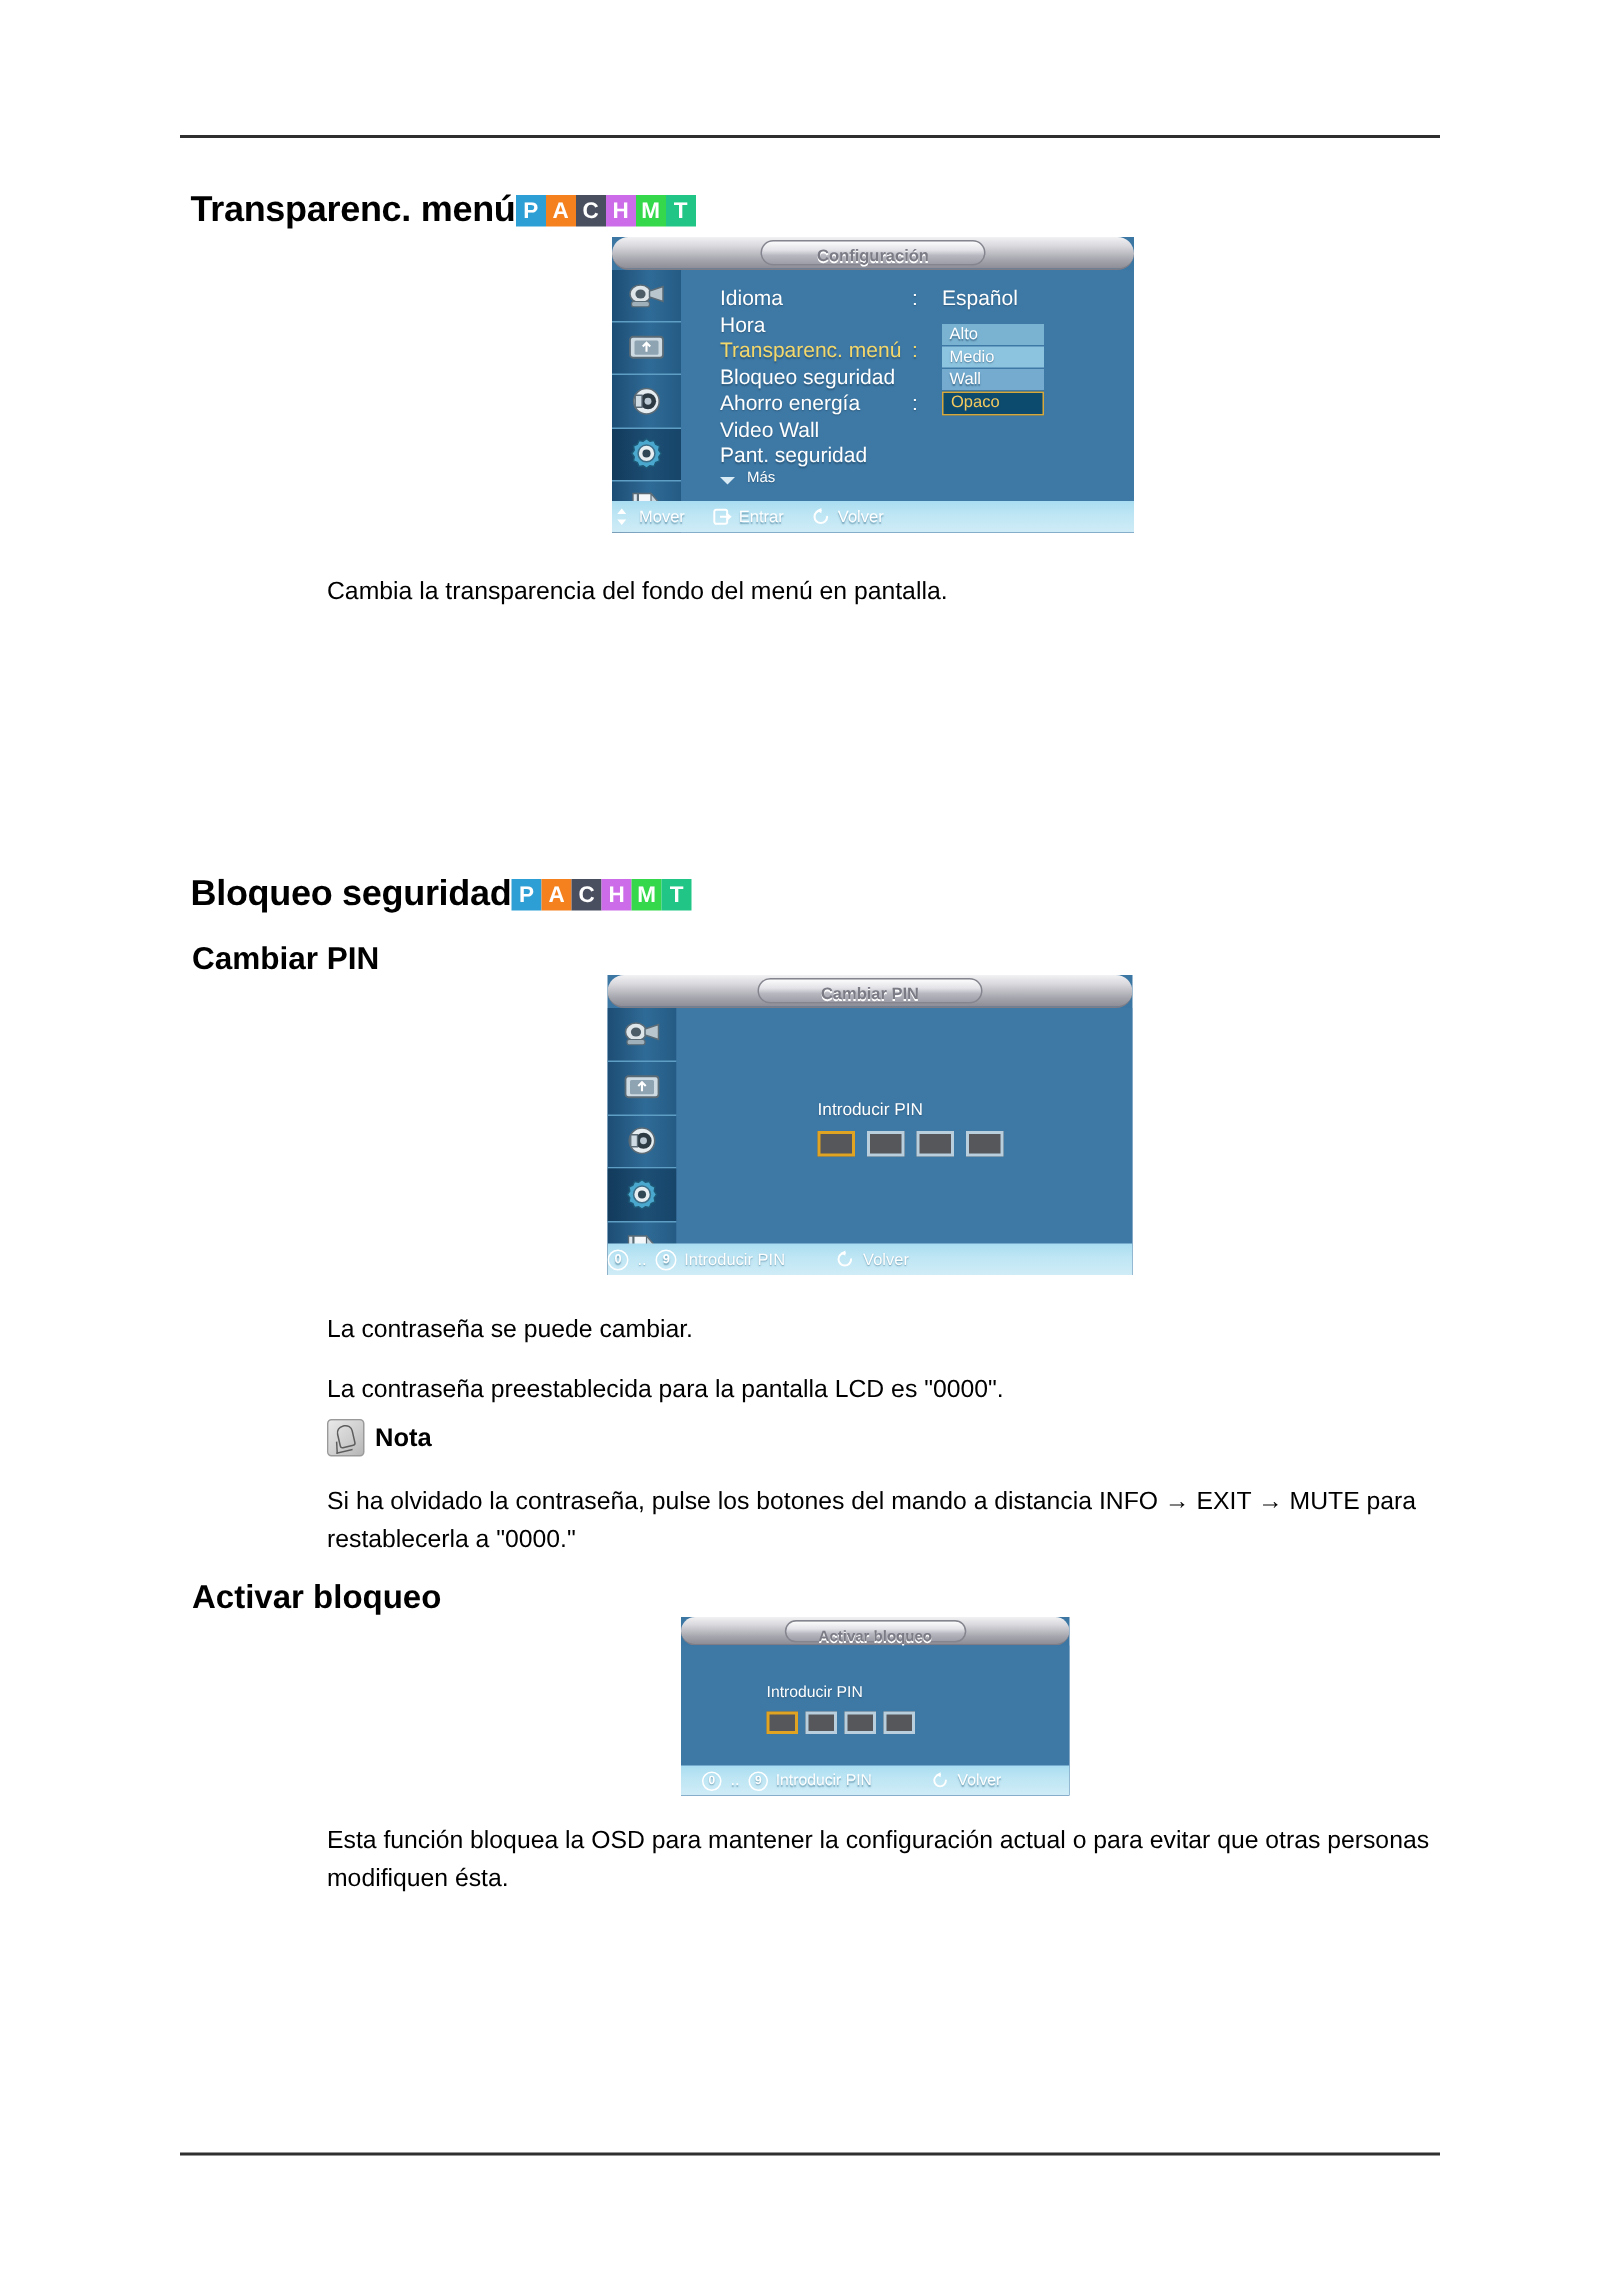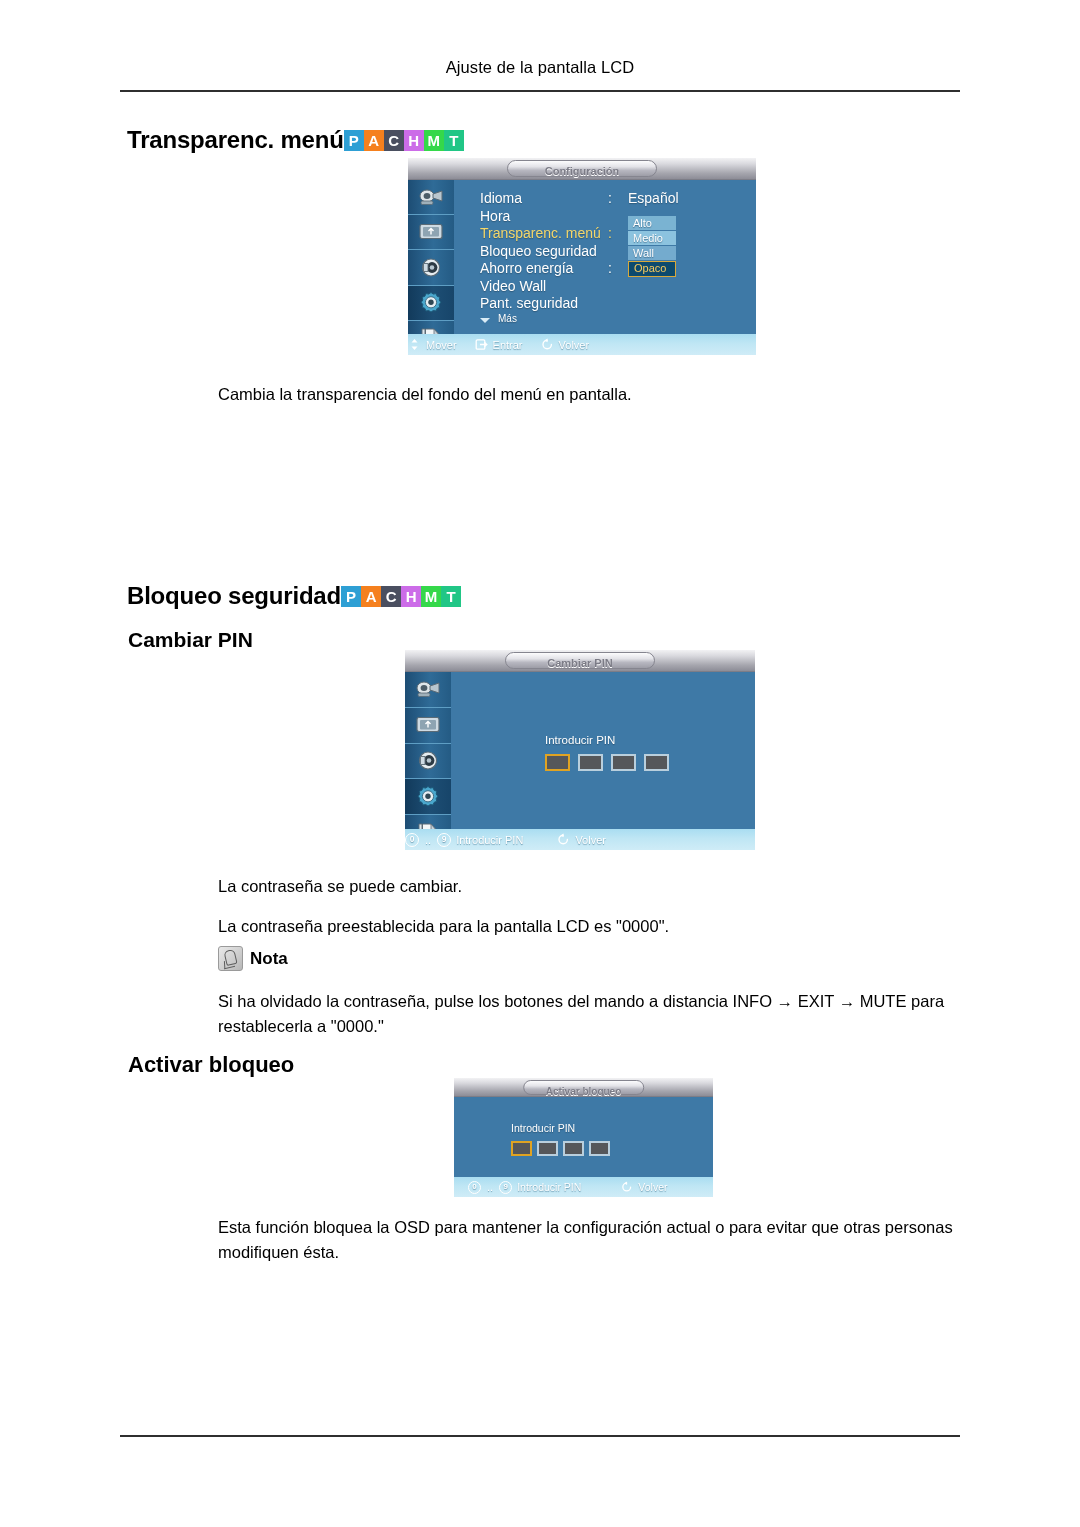--- a/index.html
+++ b/index.html
@@ -147,20 +147,21 @@
     background: #3c77a4;
     box-sizing: border-box;
     font-family: "Liberation Sans", sans-serif;
     overflow: hidden;
   }
   .osd-titlebar {
     position: relative;
     height: 21px;
     background: linear-gradient(180deg,#f2f2f4 0%,#d9d9de 28%,#a6a6ae 72%,#8d8d97 100%);
     border-bottom: 1px solid #7d7d87;
+    border-radius: 11px;
   }
   .osd-title-pill {
     position: absolute;
     left: 50%;
     top: 2px;
     transform: translateX(-50%);
     height: 17px;
     min-width: 150px;
     padding: 0 22px;
     border-radius: 9px;
@@ -275,21 +276,21 @@
     border-left: 5px solid transparent;
     border-right: 5px solid transparent;
     border-top: 5px solid #d9ecf6;
   }
 
   
   .osd-dropdown {
     position: absolute;
     left: 174px;
     top: 36px;
-    width: 48px;
+    width: 68px;
   }
   .osd-dd-item {
     height: 14px;
     line-height: 14px;
     font-size: 11px;
     color: #ffffff;
     padding-left: 5px;
     box-sizing: border-box;
     text-shadow: 0 1px 1px rgba(40,80,110,.65);
   }
@@ -341,23 +342,20 @@
     font-size: 11px;
     color: #ffffff;
     margin: 0 1px;
   }
 </style>
 </head>
 <body>
 
 <div class="page">
 
-  <div class="page-header">
-    <span class="page-header-title">Ajuste de la pantalla LCD</span>
-  </div>
   <div class="header-rule"></div>
 
   <div class="h1" style="left:127px; top:126px;">
     <span>Transparenc. menú</span><span class="badges" id="badges1"><span class="badge" style="background: rgb(46, 159, 212);">P</span><span class="badge" style="background: rgb(245, 128, 30);">A</span><span class="badge" style="background: rgb(74, 79, 96);">C</span><span class="badge" style="background: rgb(204, 108, 232);">H</span><span class="badge" style="background: rgb(53, 216, 74);">M</span><span class="badge" style="background: rgb(33, 198, 134);">T</span></span>
   </div>
 
   <div class="osd" style="left:408px; top:158px; width:348px; height:197px;">
     <div class="osd-titlebar">
       <div class="osd-title-pill">
         <span class="osd-title-text">Configuración</span>

